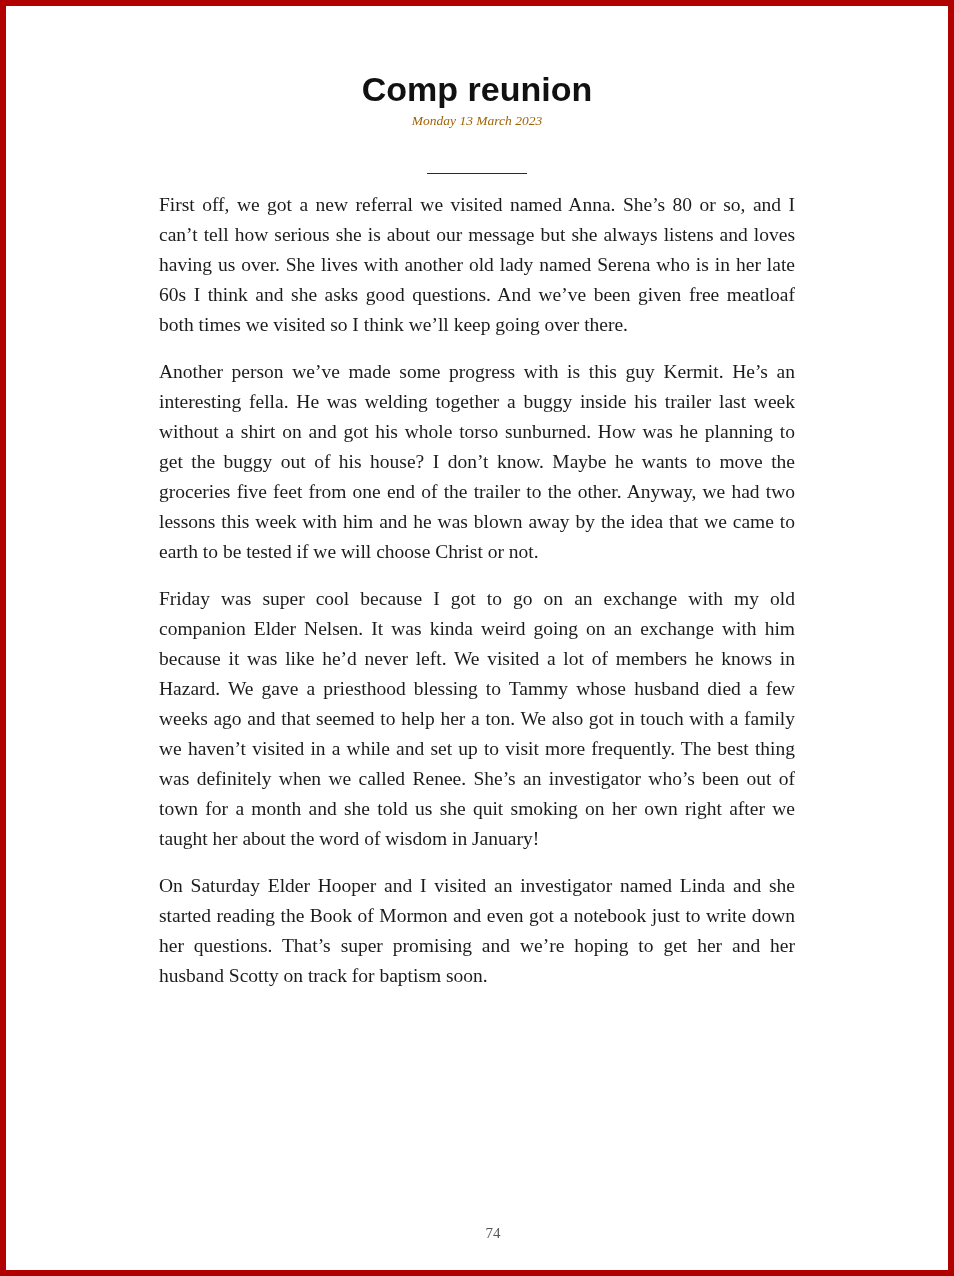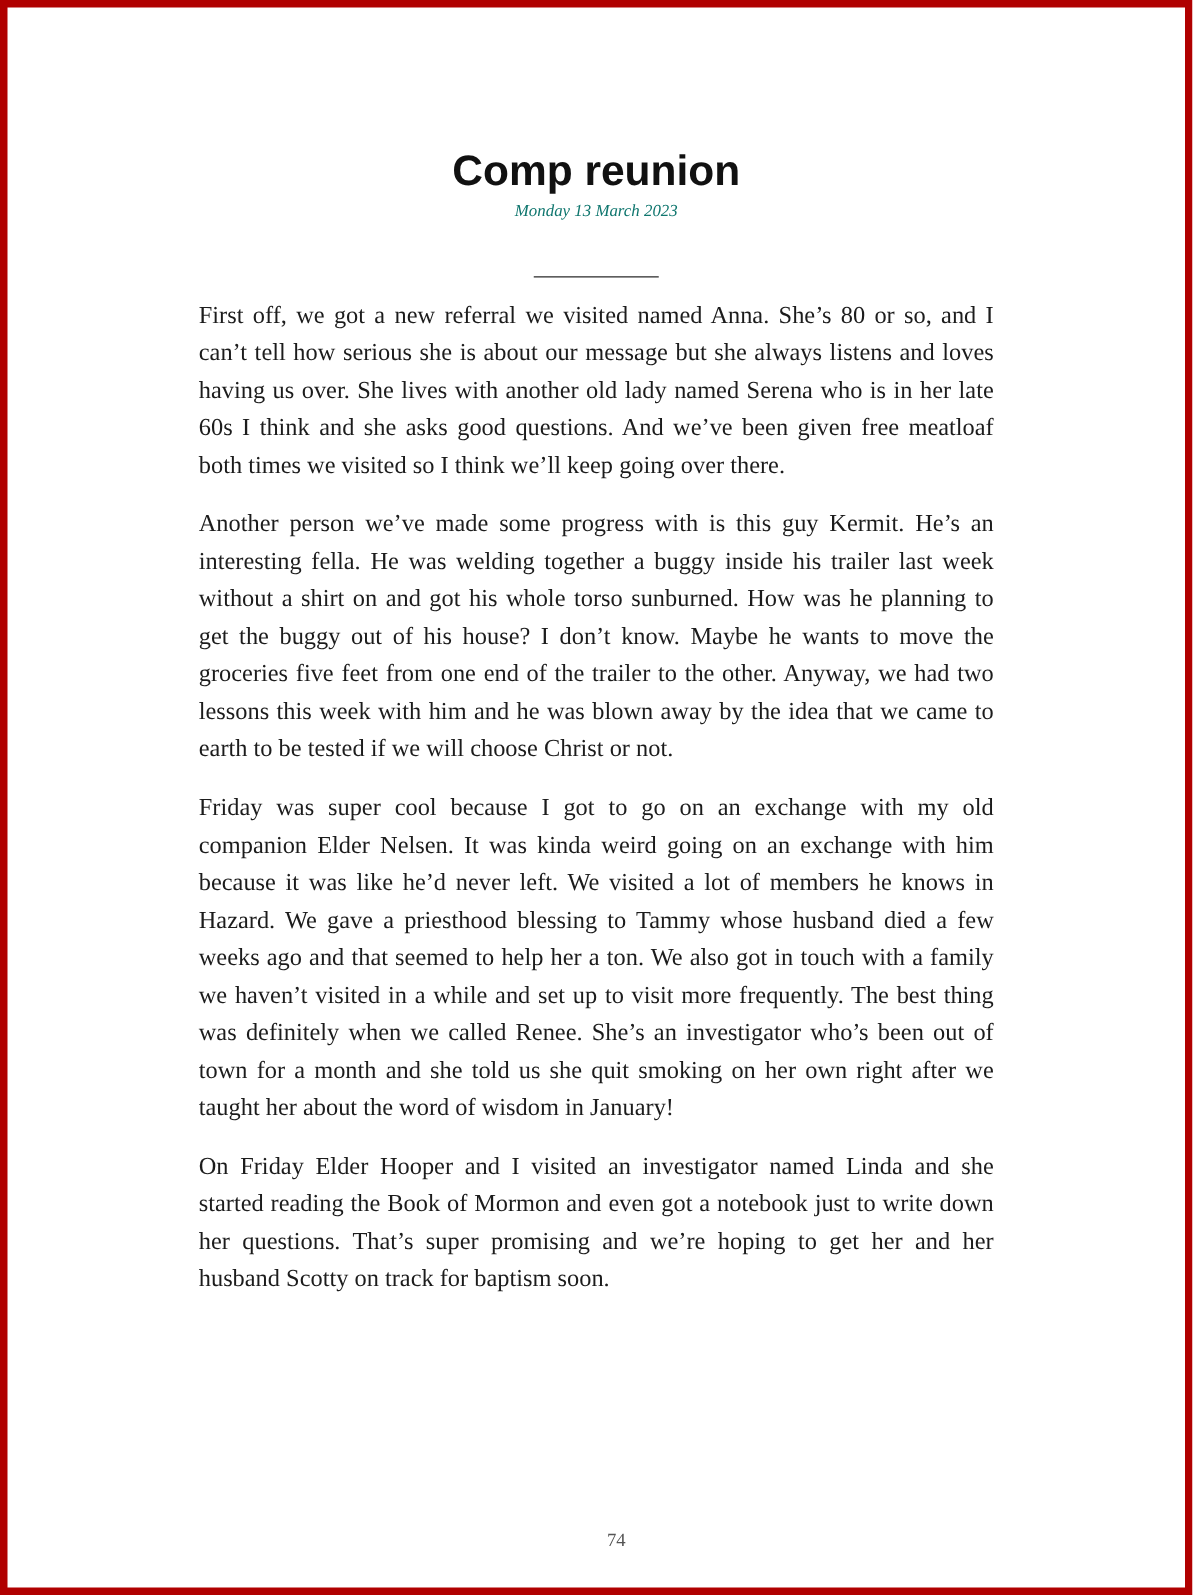--- a/index.html
+++ b/index.html
@@ -17,36 +17,36 @@
     overflow: hidden;
     font-family: "Liberation Serif", serif;
     color: #1c1c1c;
   }
   .content {
     width: 636px;
     margin: 0 auto;
   }
   header.doc-header {
     text-align: center;
-    padding-top: 112px;
+    padding-top: 64px;
   }
   h1.doc-title {
     margin: 0;
     font-family: "Liberation Sans", sans-serif;
     font-weight: 700;
     font-size: 34px;
     letter-spacing: 0px;
     color: #111111;
   }
   .doc-date {
     margin-top: 4px;
     font-family: "Liberation Serif", serif;
     font-style: italic;
     font-size: 13.5px;
-    color: #0f766e;
+    color: #a16207;
   }
   hr.divider {
     border: none;
     border-top: 1.5px solid #2a2a2a;
     width: 100px;
     margin: 44px auto 0 auto;
   }
   main.doc-body {
     margin-top: 16px;
   }
@@ -81,20 +81,20 @@
       <h1 class="doc-title">Comp reunion</h1>
       <div class="doc-date">Monday 13 March 2023</div>
     </header>
 
     <hr class="divider">
 
     <main class="doc-body">
       <p>First off, we got a new referral we visited named Anna. She’s 80 or so, and I can’t tell how serious she is about our message but she always listens and loves having us over. She lives with another old lady named Serena who is in her late 60s I think and she asks good questions. And we’ve been given free meatloaf both times we visited so I think we’ll keep going over there.</p>
       <p>Another person we’ve made some progress with is this guy Kermit. He’s an interesting fella. He was welding together a buggy inside his trailer last week without a shirt on and got his whole torso sunburned. How was he planning to get the buggy out of his house? I don’t know. Maybe he wants to move the groceries five feet from one end of the trailer to the other. Anyway, we had two lessons this week with him and he was blown away by the idea that we came to earth to be tested if we will choose Christ or not.</p>
       <p>Friday was super cool because I got to go on an exchange with my old companion Elder Nelsen. It was kinda weird going on an exchange with him because it was like he’d never left. We visited a lot of members he knows in Hazard. We gave a priesthood blessing to Tammy whose husband died a few weeks ago and that seemed to help her a ton. We also got in touch with a family we haven’t visited in a while and set up to visit more frequently. The best thing was definitely when we called Renee. She’s an investigator who’s been out of town for a month and she told us she quit smoking on her own right after we taught her about the word of wisdom in January!</p>
-      <p>On Friday Elder Hooper and I visited an investigator named Linda and she started reading the Book of Mormon and even got a notebook just to write down her questions. That’s super promising and we’re hoping to get her and her husband Scotty on track for baptism soon.</p>
+      <p>On Saturday Elder Hooper and I visited an investigator named Linda and she started reading the Book of Mormon and even got a notebook just to write down her questions. That’s super promising and we’re hoping to get her and her husband Scotty on track for baptism soon.</p>
     </main>
   </div>
 
   <footer class="doc-footer">
     <div class="page-number">74</div>
   </footer>
 </div>
 
 </body></html>

